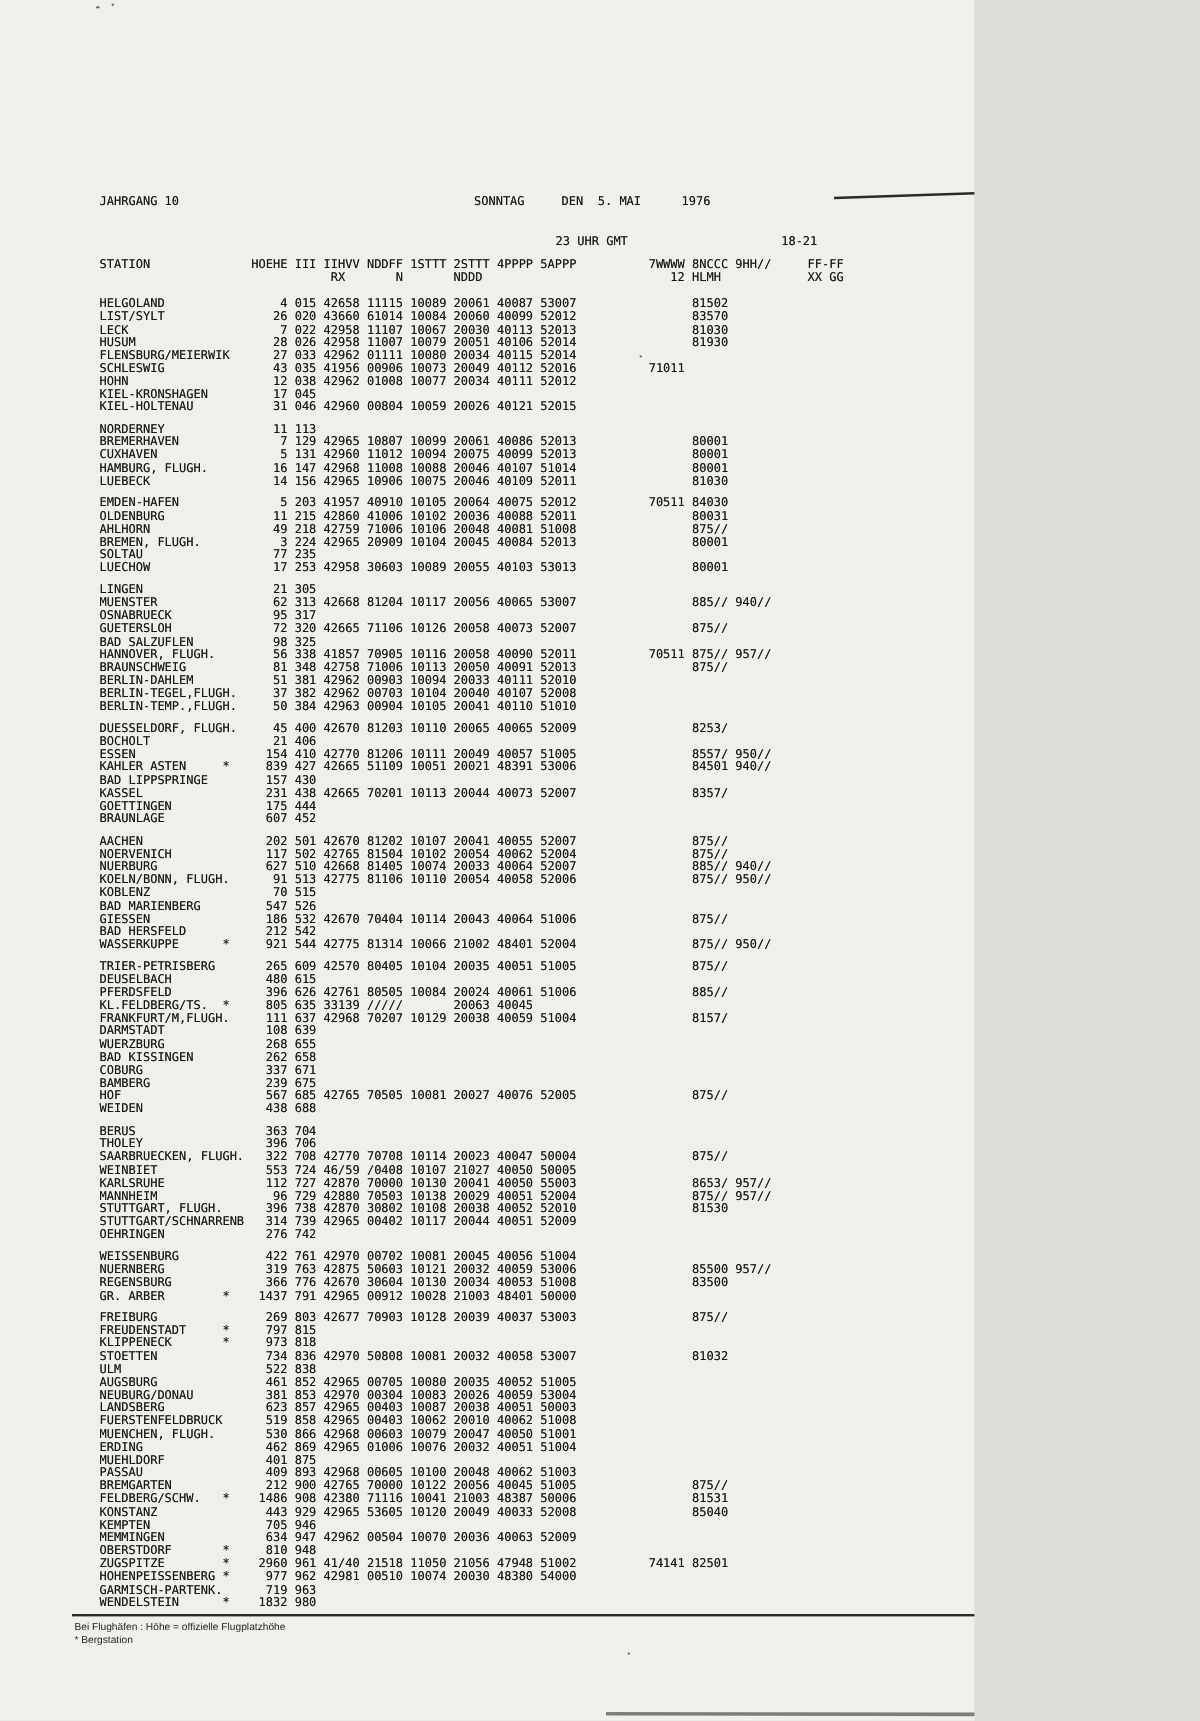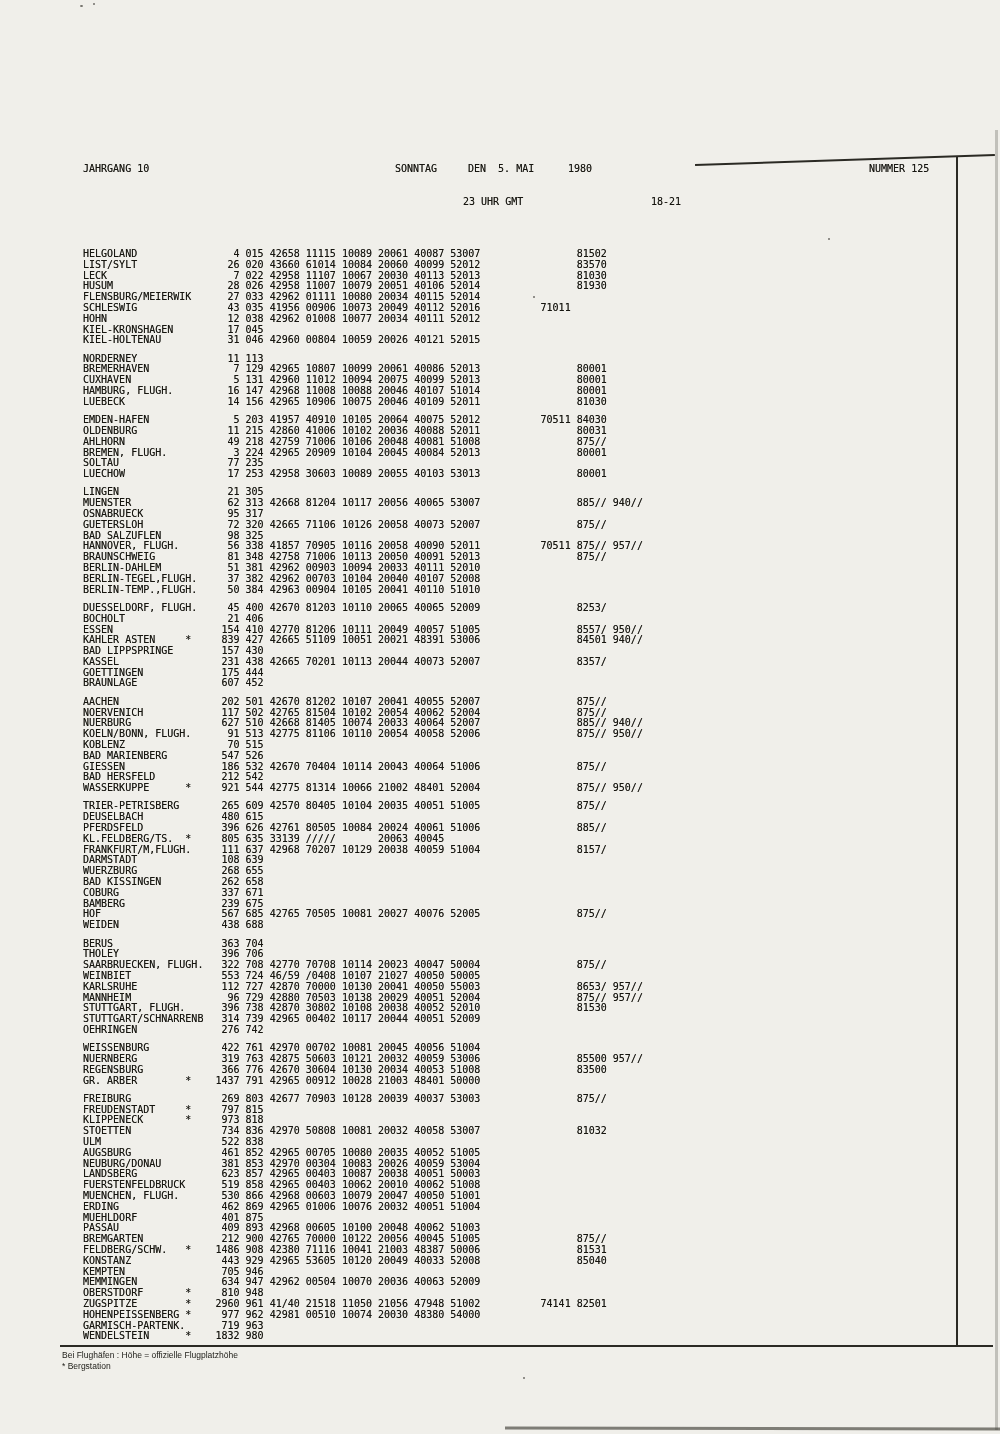--- a/index.html
+++ b/index.html
@@ -1,18 +1,18 @@
 <!DOCTYPE html>
 <html><head>
 <meta charset="utf-8">
 <style>
   html,body{margin:0;padding:0;background:#dddcd6;}
   .page{
     position:relative;
-    width:1000px;height:1434px;
+    width:812px;height:1434px;
     background:#f0efea;
     font-family:"DejaVu Sans Mono", monospace;
     color:#16150f;
     overflow:hidden;
   }
   .abs{position:absolute;white-space:pre;}
   .mast{font-size:10px;line-height:12px;}
   .thead{font-size:10px;line-height:11.3px;white-space:pre;}
   .tbody{font-size:10px;}
   .trow{white-space:pre;font-size:10px;line-height:10.8px;height:10.8px;text-shadow:0 0 .4px rgba(10,10,5,.55);}
@@ -28,30 +28,32 @@
   .edge-bottom{position:absolute;left:505px;top:1427px;width:495px;height:3px;background:#403f38;opacity:.65;transform:rotate(.1deg);}
 </style>
 </head>
 <body>
 
 <div class="page">
 
   <div class="abs mast" style="left:83px;top:163px;">JAHRGANG 10</div>
   <div class="abs mast" style="left:395px;top:163px;">SONNTAG</div>
   <div class="abs mast" style="left:468px;top:163px;">DEN  5. MAI</div>
-  <div class="abs mast" style="left:568px;top:163px;">1980</div>
+  <div class="abs mast" style="left:568px;top:163px;">1976</div>
   <div class="abs mast" style="left:845px;top:163px;padding-left:24px;">NUMMER 125</div>
 
   <div class="abs mast" style="left:463px;top:196px;">23 UHR GMT</div>
   <div class="abs mast" style="left:651px;top:196px;">18-21</div>
 
   <div class="rule rule-top"></div>
   <div class="rule rule-right"></div>
   <div class="rule rule-bottom"></div>
 
+  <div class="abs thead" style="left:83px;top:215px;">STATION              HOEHE III IIHVV NDDFF 1STTT 2STTT 4PPPP 5APPP          7WWWW 8NCCC 9HH//     FF-FF
+                                RX       N       NDDD                          12 HLMH            XX GG</div>
 
   <div class="abs tbody" style="left:83px;top:249px;"><div class="tgroup"><div class="trow">HELGOLAND                4 015 42658 11115 10089 20061 40087 53007                81502</div><div class="trow">LIST/SYLT               26 020 43660 61014 10084 20060 40099 52012                83570</div><div class="trow">LECK                     7 022 42958 11107 10067 20030 40113 52013                81030</div><div class="trow">HUSUM                   28 026 42958 11007 10079 20051 40106 52014                81930</div><div class="trow">FLENSBURG/MEIERWIK      27 033 42962 01111 10080 20034 40115 52014</div><div class="trow">SCHLESWIG               43 035 41956 00906 10073 20049 40112 52016          71011</div><div class="trow">HOHN                    12 038 42962 01008 10077 20034 40111 52012</div><div class="trow">KIEL-KRONSHAGEN         17 045</div><div class="trow">KIEL-HOLTENAU           31 046 42960 00804 10059 20026 40121 52015</div></div><div class="tgroup"><div class="trow">NORDERNEY               11 113</div><div class="trow">BREMERHAVEN              7 129 42965 10807 10099 20061 40086 52013                80001</div><div class="trow">CUXHAVEN                 5 131 42960 11012 10094 20075 40099 52013                80001</div><div class="trow">HAMBURG, FLUGH.         16 147 42968 11008 10088 20046 40107 51014                80001</div><div class="trow">LUEBECK                 14 156 42965 10906 10075 20046 40109 52011                81030</div></div><div class="tgroup"><div class="trow">EMDEN-HAFEN              5 203 41957 40910 10105 20064 40075 52012          70511 84030</div><div class="trow">OLDENBURG               11 215 42860 41006 10102 20036 40088 52011                80031</div><div class="trow">AHLHORN                 49 218 42759 71006 10106 20048 40081 51008                875//</div><div class="trow">BREMEN, FLUGH.           3 224 42965 20909 10104 20045 40084 52013                80001</div><div class="trow">SOLTAU                  77 235</div><div class="trow">LUECHOW                 17 253 42958 30603 10089 20055 40103 53013                80001</div></div><div class="tgroup"><div class="trow">LINGEN                  21 305</div><div class="trow">MUENSTER                62 313 42668 81204 10117 20056 40065 53007                885// 940//</div><div class="trow">OSNABRUECK              95 317</div><div class="trow">GUETERSLOH              72 320 42665 71106 10126 20058 40073 52007                875//</div><div class="trow">BAD SALZUFLEN           98 325</div><div class="trow">HANNOVER, FLUGH.        56 338 41857 70905 10116 20058 40090 52011          70511 875// 957//</div><div class="trow">BRAUNSCHWEIG            81 348 42758 71006 10113 20050 40091 52013                875//</div><div class="trow">BERLIN-DAHLEM           51 381 42962 00903 10094 20033 40111 52010</div><div class="trow">BERLIN-TEGEL,FLUGH.     37 382 42962 00703 10104 20040 40107 52008</div><div class="trow">BERLIN-TEMP.,FLUGH.     50 384 42963 00904 10105 20041 40110 51010</div></div><div class="tgroup"><div class="trow">DUESSELDORF, FLUGH.     45 400 42670 81203 10110 20065 40065 52009                8253/</div><div class="trow">BOCHOLT                 21 406</div><div class="trow">ESSEN                  154 410 42770 81206 10111 20049 40057 51005                8557/ 950//</div><div class="trow">KAHLER ASTEN     *     839 427 42665 51109 10051 20021 48391 53006                84501 940//</div><div class="trow">BAD LIPPSPRINGE        157 430</div><div class="trow">KASSEL                 231 438 42665 70201 10113 20044 40073 52007                8357/</div><div class="trow">GOETTINGEN             175 444</div><div class="trow">BRAUNLAGE              607 452</div></div><div class="tgroup"><div class="trow">AACHEN                 202 501 42670 81202 10107 20041 40055 52007                875//</div><div class="trow">NOERVENICH             117 502 42765 81504 10102 20054 40062 52004                875//</div><div class="trow">NUERBURG               627 510 42668 81405 10074 20033 40064 52007                885// 940//</div><div class="trow">KOELN/BONN, FLUGH.      91 513 42775 81106 10110 20054 40058 52006                875// 950//</div><div class="trow">KOBLENZ                 70 515</div><div class="trow">BAD MARIENBERG         547 526</div><div class="trow">GIESSEN                186 532 42670 70404 10114 20043 40064 51006                875//</div><div class="trow">BAD HERSFELD           212 542</div><div class="trow">WASSERKUPPE      *     921 544 42775 81314 10066 21002 48401 52004                875// 950//</div></div><div class="tgroup"><div class="trow">TRIER-PETRISBERG       265 609 42570 80405 10104 20035 40051 51005                875//</div><div class="trow">DEUSELBACH             480 615</div><div class="trow">PFERDSFELD             396 626 42761 80505 10084 20024 40061 51006                885//</div><div class="trow">KL.FELDBERG/TS.  *     805 635 33139 /////       20063 40045</div><div class="trow">FRANKFURT/M,FLUGH.     111 637 42968 70207 10129 20038 40059 51004                8157/</div><div class="trow">DARMSTADT              108 639</div><div class="trow">WUERZBURG              268 655</div><div class="trow">BAD KISSINGEN          262 658</div><div class="trow">COBURG                 337 671</div><div class="trow">BAMBERG                239 675</div><div class="trow">HOF                    567 685 42765 70505 10081 20027 40076 52005                875//</div><div class="trow">WEIDEN                 438 688</div></div><div class="tgroup"><div class="trow">BERUS                  363 704</div><div class="trow">THOLEY                 396 706</div><div class="trow">SAARBRUECKEN, FLUGH.   322 708 42770 70708 10114 20023 40047 50004                875//</div><div class="trow">WEINBIET               553 724 46/59 /0408 10107 21027 40050 50005</div><div class="trow">KARLSRUHE              112 727 42870 70000 10130 20041 40050 55003                8653/ 957//</div><div class="trow">MANNHEIM                96 729 42880 70503 10138 20029 40051 52004                875// 957//</div><div class="trow">STUTTGART, FLUGH.      396 738 42870 30802 10108 20038 40052 52010                81530</div><div class="trow">STUTTGART/SCHNARRENB   314 739 42965 00402 10117 20044 40051 52009</div><div class="trow">OEHRINGEN              276 742</div></div><div class="tgroup"><div class="trow">WEISSENBURG            422 761 42970 00702 10081 20045 40056 51004</div><div class="trow">NUERNBERG              319 763 42875 50603 10121 20032 40059 53006                85500 957//</div><div class="trow">REGENSBURG             366 776 42670 30604 10130 20034 40053 51008                83500</div><div class="trow">GR. ARBER        *    1437 791 42965 00912 10028 21003 48401 50000</div></div><div class="tgroup"><div class="trow">FREIBURG               269 803 42677 70903 10128 20039 40037 53003                875//</div><div class="trow">FREUDENSTADT     *     797 815</div><div class="trow">KLIPPENECK       *     973 818</div><div class="trow">STOETTEN               734 836 42970 50808 10081 20032 40058 53007                81032</div><div class="trow">ULM                    522 838</div><div class="trow">AUGSBURG               461 852 42965 00705 10080 20035 40052 51005</div><div class="trow">NEUBURG/DONAU          381 853 42970 00304 10083 20026 40059 53004</div><div class="trow">LANDSBERG              623 857 42965 00403 10087 20038 40051 50003</div><div class="trow">FUERSTENFELDBRUCK      519 858 42965 00403 10062 20010 40062 51008</div><div class="trow">MUENCHEN, FLUGH.       530 866 42968 00603 10079 20047 40050 51001</div><div class="trow">ERDING                 462 869 42965 01006 10076 20032 40051 51004</div><div class="trow">MUEHLDORF              401 875</div><div class="trow">PASSAU                 409 893 42968 00605 10100 20048 40062 51003</div><div class="trow">BREMGARTEN             212 900 42765 70000 10122 20056 40045 51005                875//</div><div class="trow">FELDBERG/SCHW.   *    1486 908 42380 71116 10041 21003 48387 50006                81531</div><div class="trow">KONSTANZ               443 929 42965 53605 10120 20049 40033 52008                85040</div><div class="trow">KEMPTEN                705 946</div><div class="trow">MEMMINGEN              634 947 42962 00504 10070 20036 40063 52009</div><div class="trow">OBERSTDORF       *     810 948</div><div class="trow">ZUGSPITZE        *    2960 961 41/40 21518 11050 21056 47948 51002          74141 82501</div><div class="trow">HOHENPEISSENBERG *     977 962 42981 00510 10074 20030 48380 54000</div><div class="trow">GARMISCH-PARTENK.      719 963</div><div class="trow">WENDELSTEIN      *    1832 980</div></div></div>
 
   <div class="abs foot" style="left:62px;top:1350px;">Bei Flughäfen : Höhe = offizielle Flugplatzhöhe</div>
   <div class="abs foot" style="left:62px;top:1361px;">* Bergstation</div>
 
   <div class="speck" style="left:828px;top:238px;width:2px;height:2px;"></div>
   <div class="speck" style="left:533px;top:296px;width:2px;height:2px;"></div>
   <div class="speck" style="left:80px;top:5px;width:3px;height:2px;"></div>
   <div class="speck" style="left:93px;top:3px;width:2px;height:2px;"></div>

